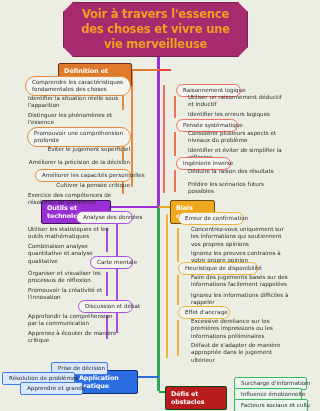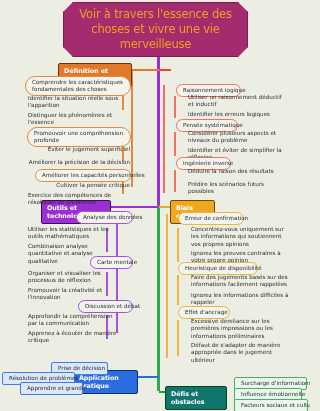--- a/index.html
+++ b/index.html
@@ -22,40 +22,40 @@
     background:#a62a6e;
     border:1px solid #7d1f53;
     -webkit-clip-path:polygon(10px 0,175px 0,185px 10px,185px 45px,175px 55px,10px 55px,0 45px,0 10px);
     clip-path:polygon(10px 0,175px 0,185px 10px,185px 45px,175px 55px,10px 55px,0 45px,0 10px);
     display:flex;align-items:center;justify-content:center;
     text-align:center;
     box-sizing:border-box;
     padding:0 8px;
   }
   .center-node span{
-    color:#f0a020;font-weight:normal;font-size:11.5px;line-height:15px;
+    color:#f0a020;font-weight:bold;font-size:11.5px;line-height:15px;
     letter-spacing:-0.2px;
   }
 
   
   .head{
     position:absolute;
     box-sizing:border-box;
     color:#fff;font-weight:bold;font-size:6.4px;
     line-height:8px;
     padding:3px 5px;
     border-radius:2px;
     letter-spacing:-0.1px;
   }
   .head.orange{background:#e07a2a;border:1.2px solid #6b3010;}
   .head.red{background:#f0402f;border:1.2px solid #6b1008;}
   .head.purple{background:#9b2fd6;border:1.2px solid #3f0b5c;}
   .head.gold{background:#f0a81e;border:1.2px solid #6b4908;}
   .head.blue{background:#2a6de0;border:1.2px solid #0d2e6b;}
-  .head.green{background:#0f766e;border:1.2px solid #06451a;}
+  .head.green{background:#b91c1c;border:1.2px solid #06451a;}
 
   
   .pill{
     position:absolute;
     box-sizing:border-box;
     background:#f3f4ee;
     border-radius:10px;
     font-size:5.6px;line-height:7px;
     padding:2px 6px;
     white-space:nowrap;

